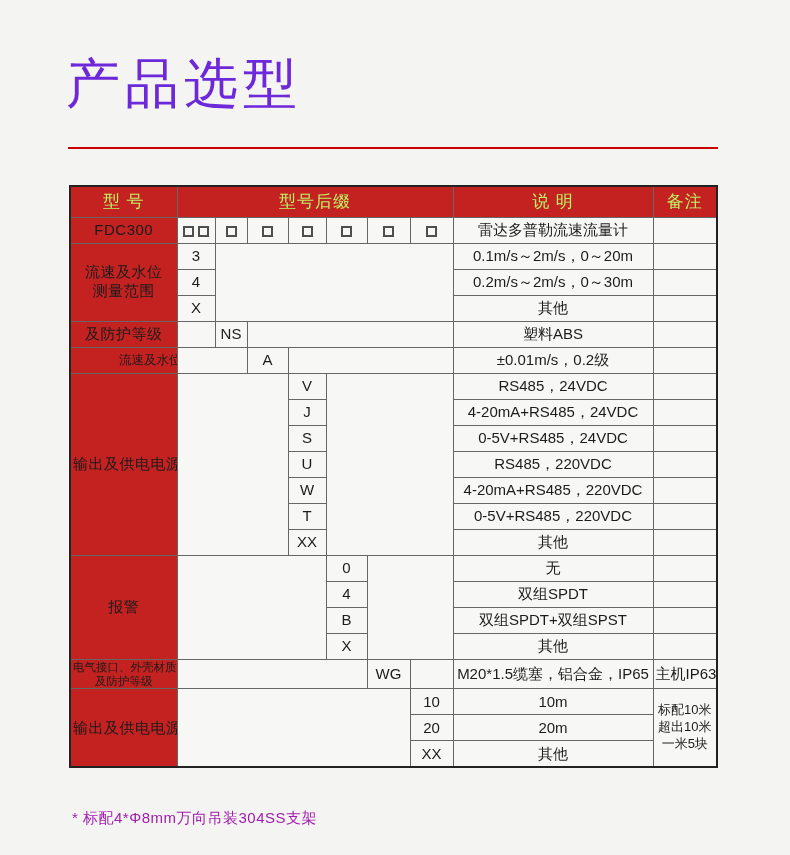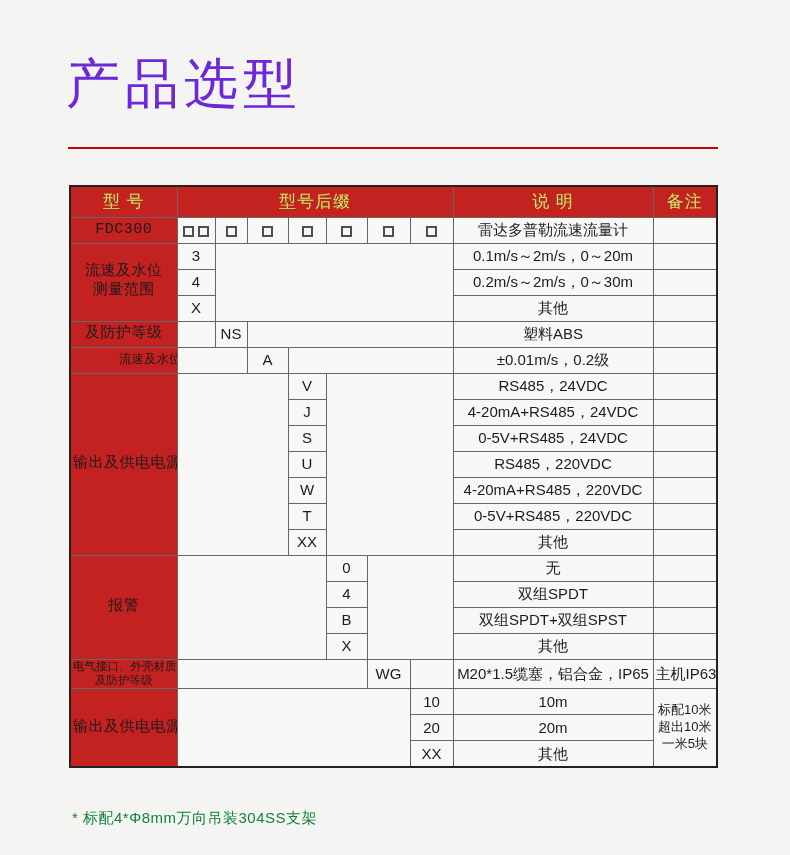--- a/index.html
+++ b/index.html
@@ -46,37 +46,37 @@
     font-size:15px;color:var(--text_dark);
     height:26px;line-height:1.15;
     overflow:hidden;white-space:nowrap;
   }
   tr.hdr td{
     background:var(--accent_red);color:#bef264;
     font-size:17px;height:31px;letter-spacing:1px;
   }
   td.red{
     background:var(--accent_red);color:#ffffff;
-    font-size:13px;letter-spacing:0.5px;font-family:Liberation Mono, monospace;
+    font-size:13px;letter-spacing:0.5px;
   }
   td.red .l2{line-height:1.25;}
   td.red.small{font-size:12.5px;letter-spacing:0;padding-left:48px;}
   td.red.xsmall{font-size:11.5px;letter-spacing:0;}
   td.code{font-size:15px;}
   td.desc{font-size:15px;}
   td.rmk{font-size:14px;}
   td.rmk .ln{font-size:13px;line-height:1.3;}
   .bx{
     display:inline-block;width:11px;height:11px;
     border:2px solid #4e4e4e;background:transparent;
     vertical-align:middle;margin:0 2px;
   }
   .footnote{
     position:absolute;left:72px;top:809px;
-    font-size:15px;color:#15803d;letter-spacing:0.5px;
+    font-size:15px;color:#a21caf;letter-spacing:0.5px;
   }
 </style>
 </head>
 <body>
 
 <div class="canvas">
 
   <div class="page-title">产品选型</div>
   <div class="title-divider"></div>
 

